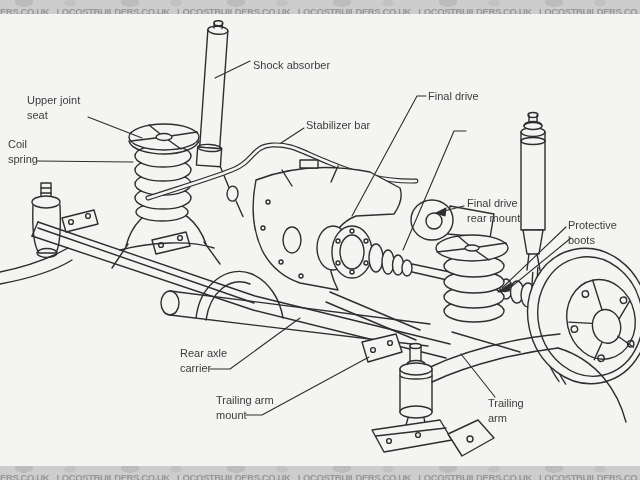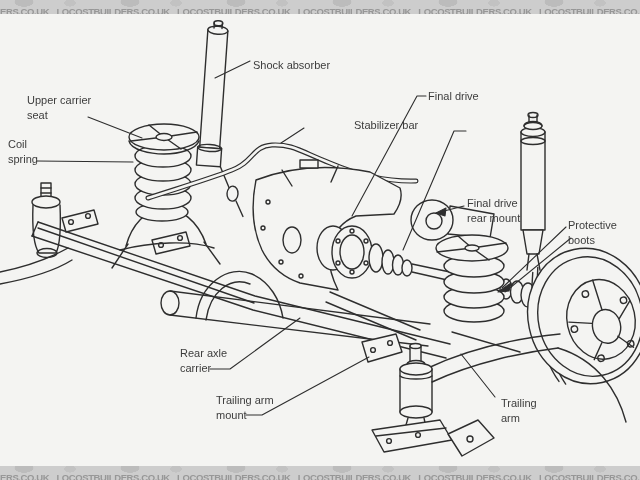--- a/index.html
+++ b/index.html
@@ -224,35 +224,35 @@
         <path d="M571,238 L505,292"></path>
         <path d="M498,292 L511,283 L509,291 Z" fill="#2e2e2e"></path>
         <path d="M210,369 L230,369 L300,318"></path>
         <path d="M246,415 L262,415 L369,357"></path>
         <path d="M495,397 L461,354"></path>
       </g>
     </g>
   </svg>
 
   <div class="label" style="left:253px; top:50px;margin-top:8px;">Shock absorber</div>
-  <div class="label" style="left:27px;  top:93px;">Upper carrier
+  <div class="label" style="left:27px;  top:93px;">Upper joint
 seat</div>
   <div class="label" style="left:8px;   top:137px;">Coil
 spring</div>
-  <div class="label" style="left:306px; top:118px;margin-left:48px;">Stabilizer bar</div>
+  <div class="label" style="left:306px; top:118px;">Stabilizer bar</div>
   <div class="label" style="left:428px; top:89px;">Final drive</div>
   <div class="label" style="left:467px; top:196px;">Final drive
 rear mount</div>
   <div class="label" style="left:180px; top:346px;">Rear axle
 carrier</div>
   <div class="label" style="left:568px; top:218px;">Protective
 boots</div>
   <div class="label" style="left:216px; top:393px;">Trailing arm
 mount</div>
-  <div class="label" style="left:501px; top:396px;">Trailing
+  <div class="label" style="left:488px; top:396px;">Trailing
 arm</div>
 
   <div class="banner top">
     <span class="wmtext">ERS.CO.UK LOCOSTBUILDERS.CO.UK LOCOSTBUILDERS.CO.UK LOCOSTBUILDERS.CO.UK LOCOSTBUILDERS.CO.UK LOCOSTBUILDERS.CO.UK LOCOST</span>
   </div>
   <div class="banner bottom">
     <span class="wmtext">ERS.CO.UK LOCOSTBUILDERS.CO.UK LOCOSTBUILDERS.CO.UK LOCOSTBUILDERS.CO.UK LOCOSTBUILDERS.CO.UK LOCOSTBUILDERS.CO.UK LOCOST</span>
   </div>
 
 </div>

